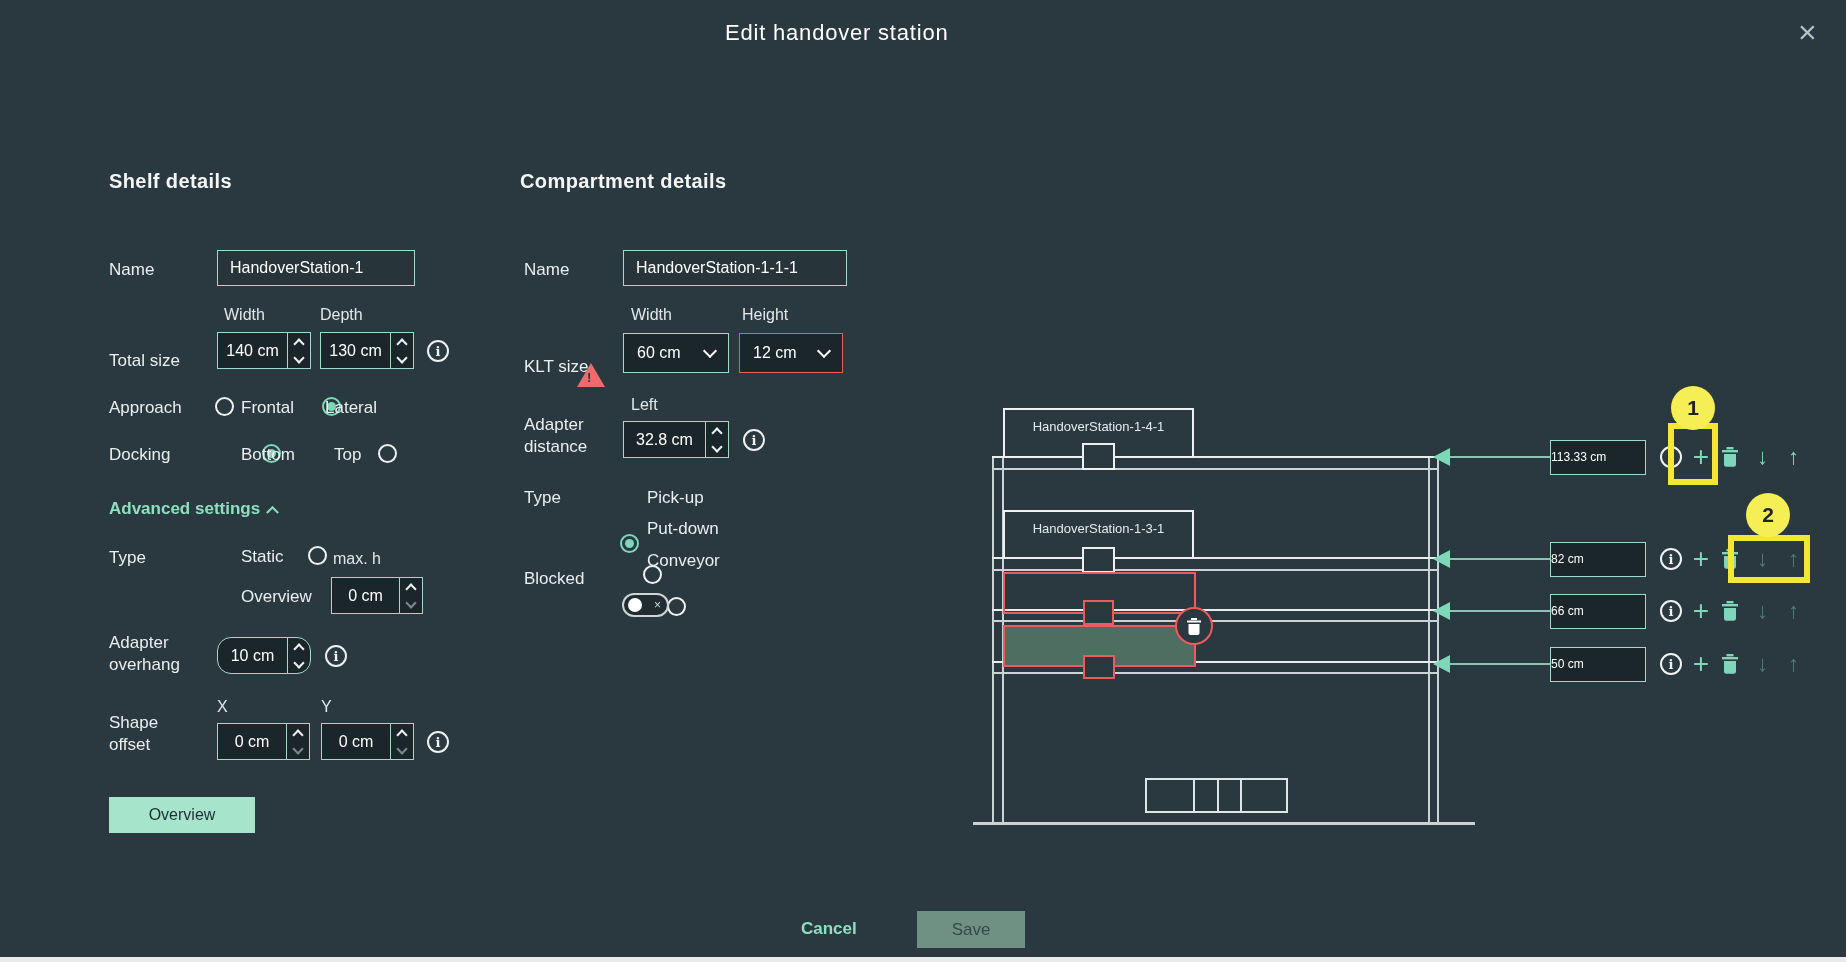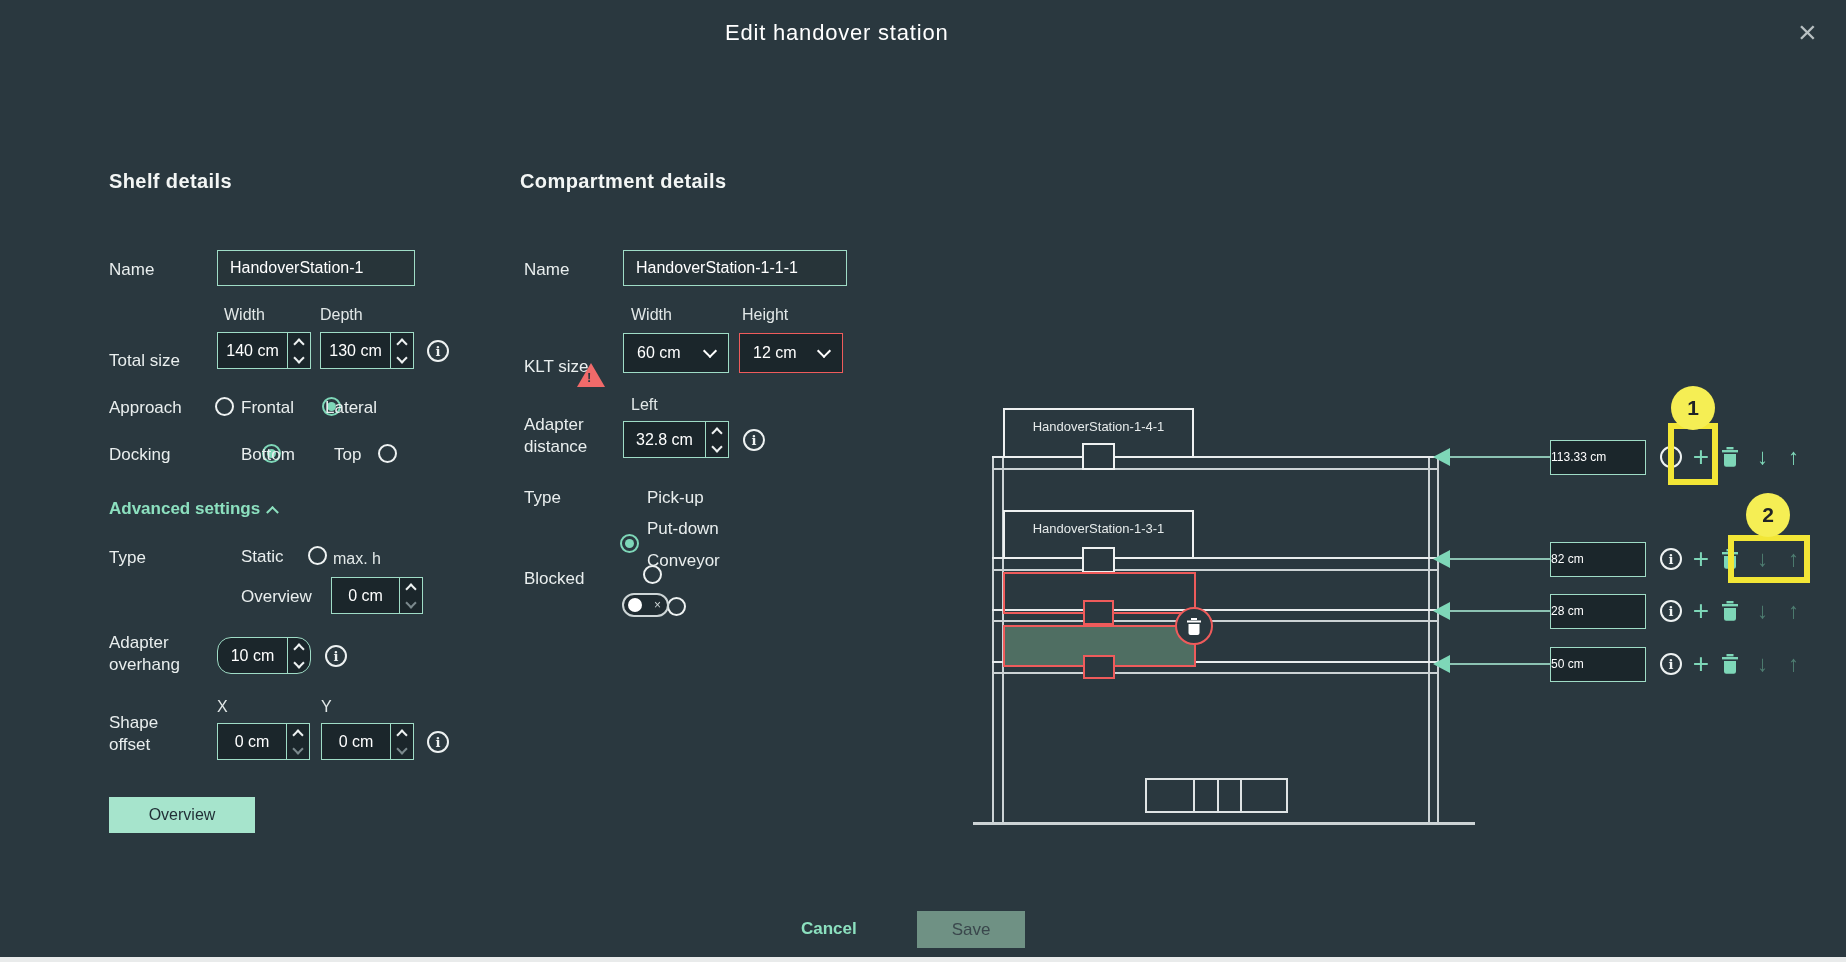--- a/index.html
+++ b/index.html
@@ -324,21 +324,21 @@
     </svg>
   </div>
   <div class="marrow muted">↓</div>
   <div class="marrow muted">↑</div>
 </div>
 
 <div class="mrow" style="top:593px;">
   <div class="mhead"></div>
   <div class="mline"></div>
   <div class="mval">
-      <span>28 cm</span>
+      <span>66 cm</span>
     </div>
   <div class="info">
       <span>i</span>
     </div>
   <div class="mplus">+</div>
   <div class="mtrash">
     <svg width="18" height="20" viewBox="0 0 18 20">
       <rect x="1" y="3" width="16" height="2.4" fill="#7ed7b8"></rect>
       <rect x="5.5" y="0" width="7" height="2.4" fill="#7ed7b8"></rect>
       <path d="M3 7 h12 v10.5 a2.2 2.2 0 0 1 -2.2 2.2 h-7.6 a2.2 2.2 0 0 1 -2.2 -2.2 z" fill="#7ed7b8"></path>

